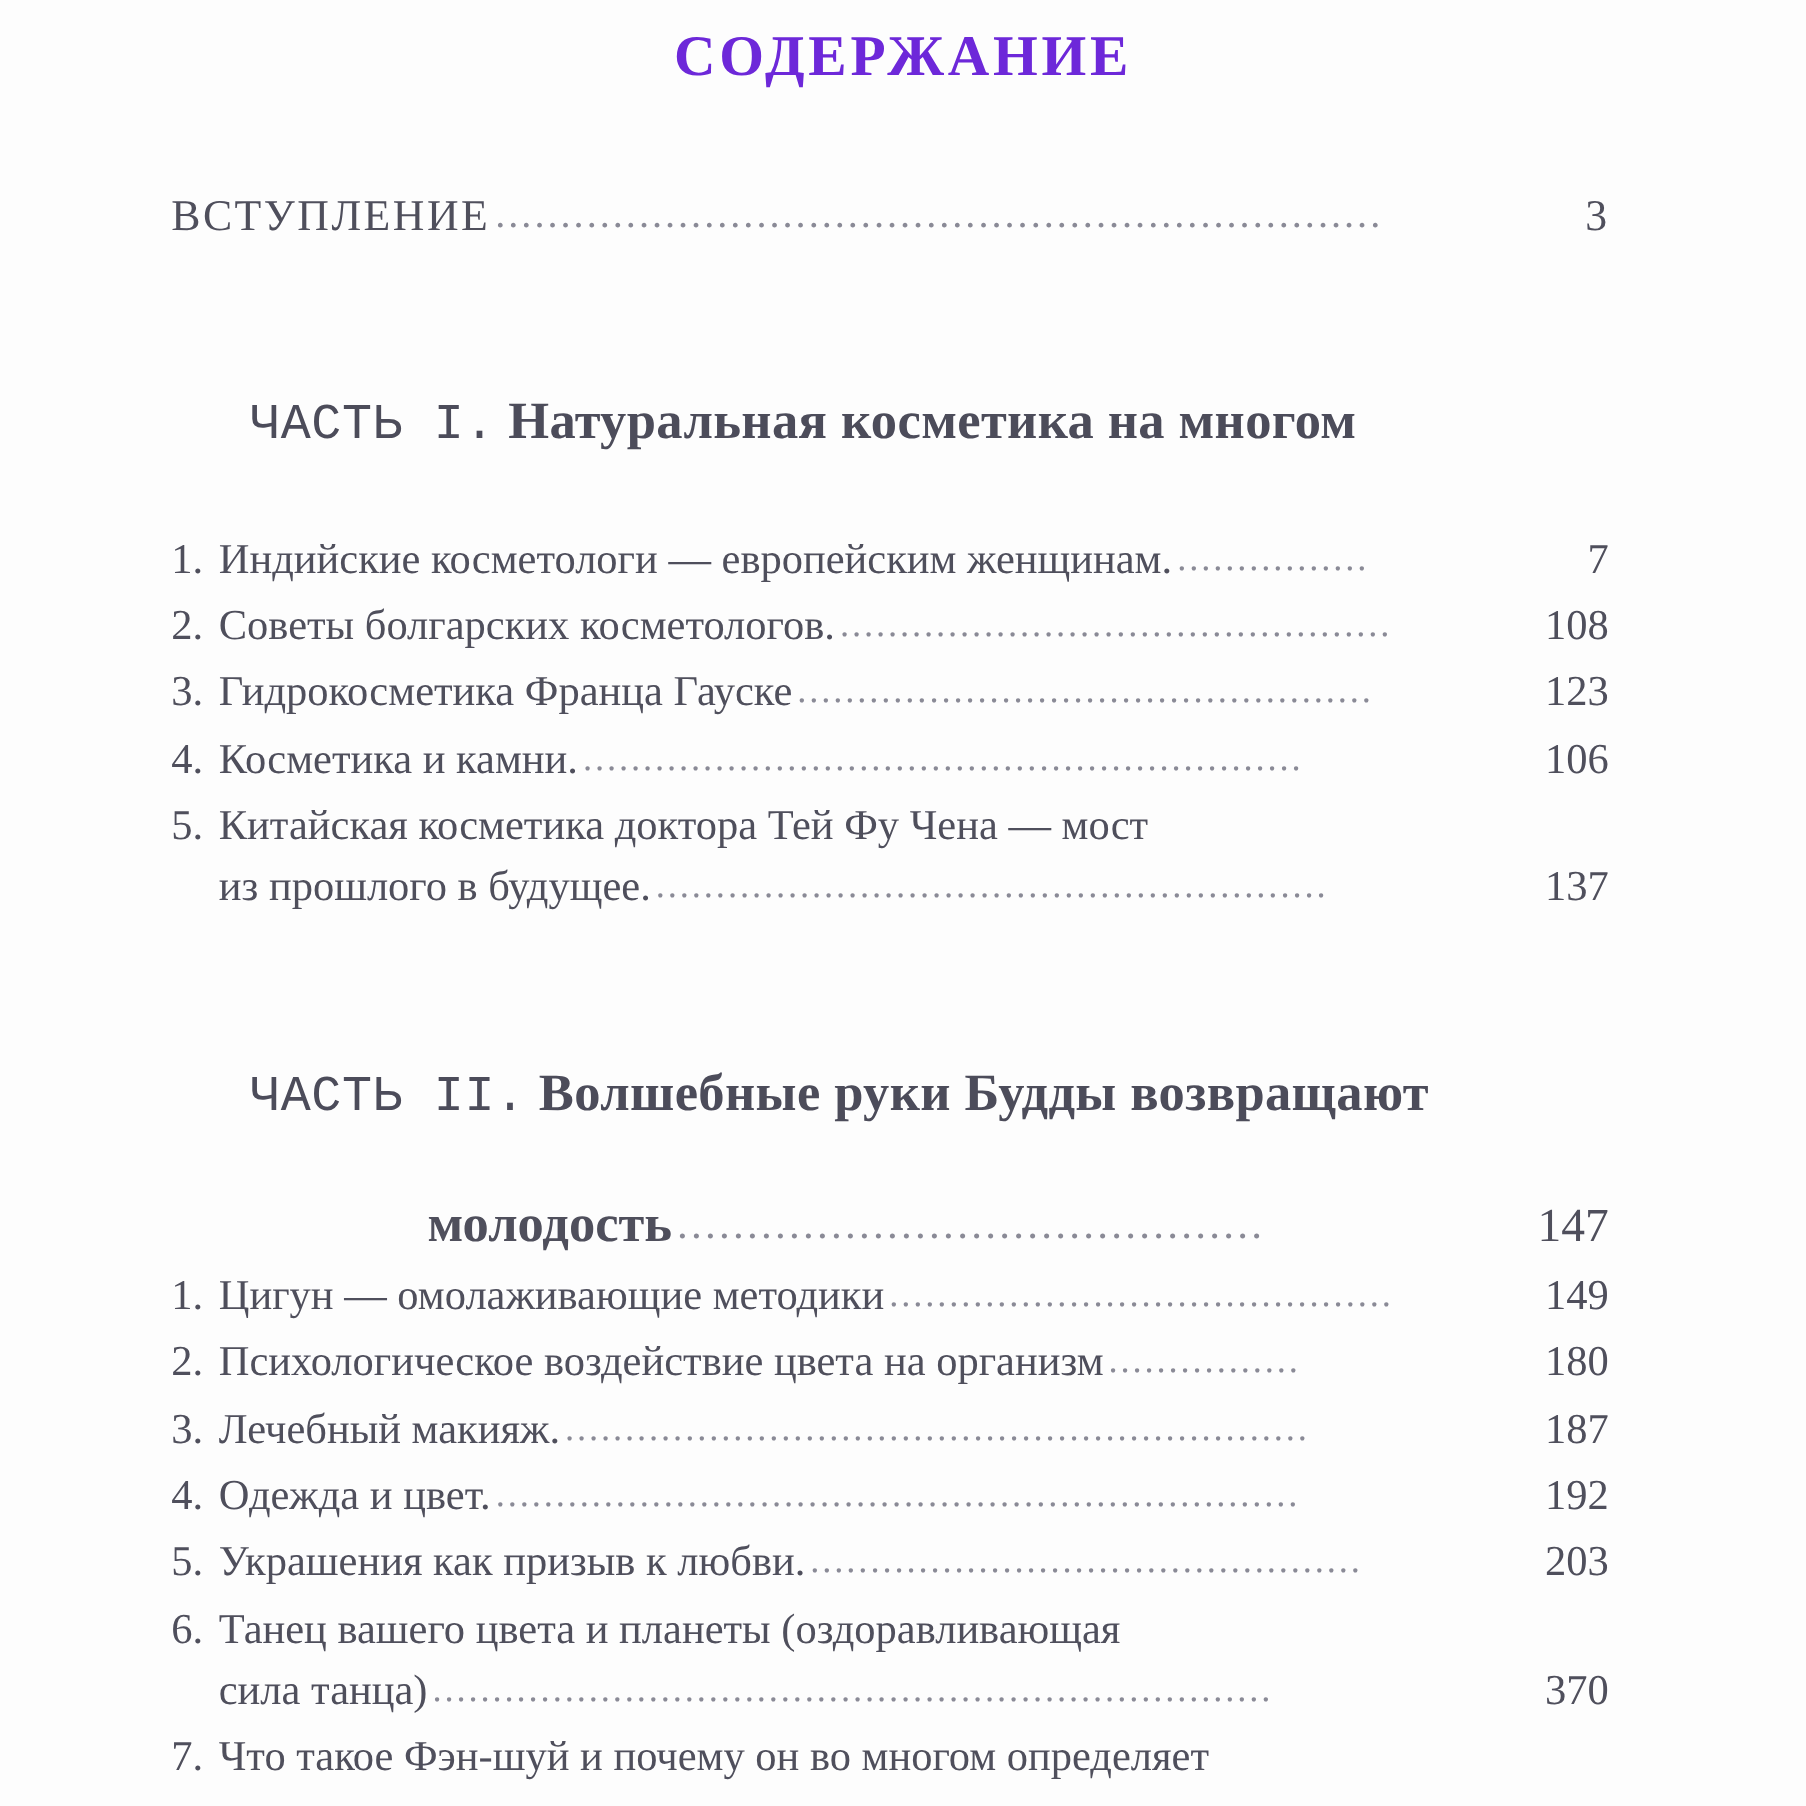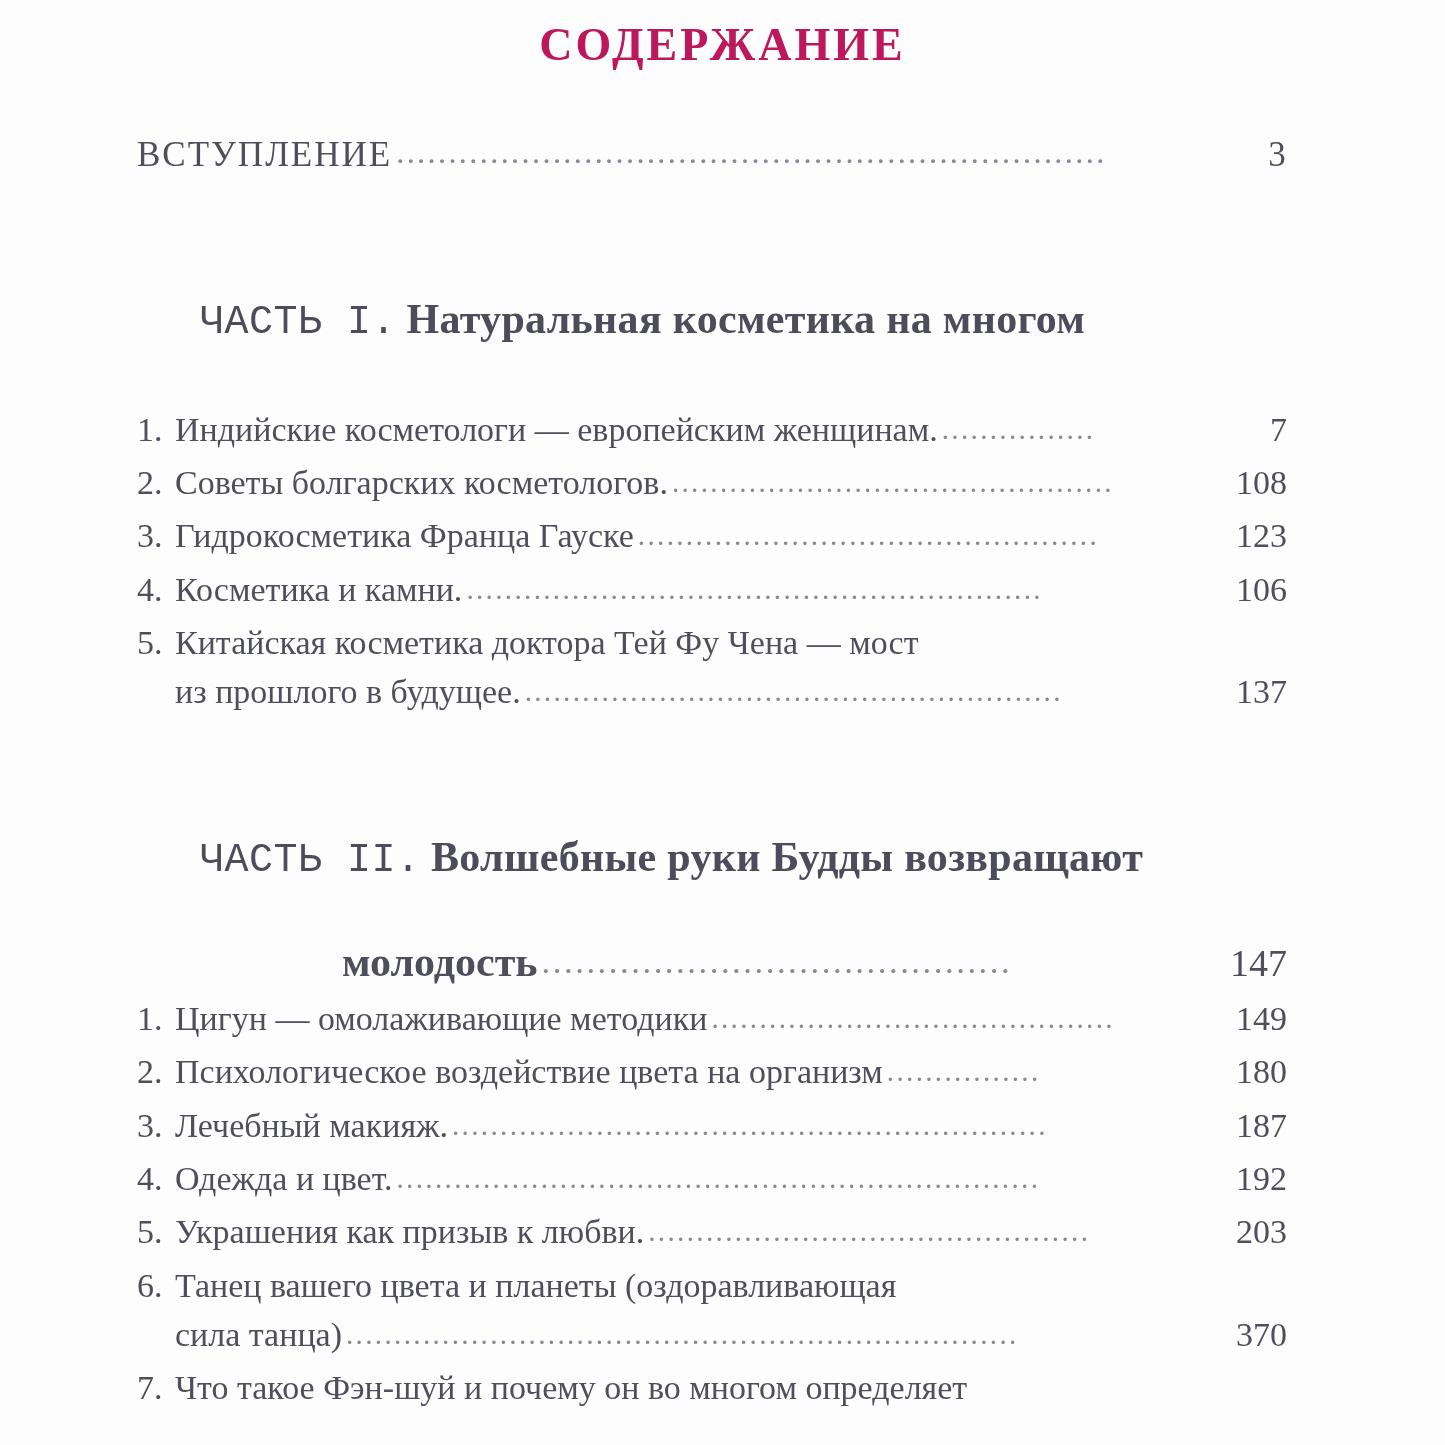--- a/index.html
+++ b/index.html
@@ -24,21 +24,21 @@
     box-sizing: border-box;
     padding: 0;
   }
 
   
   .toc-title {
     text-align: center;
     font-size: 46px;
     font-weight: bold;
     letter-spacing: 3px;
-    color: #be185d;
+    color: #6d28d9;
     margin: 0;
     padding-top: 20px;
     line-height: 1.1;
     font-family: "Liberation Serif", "DejaVu Serif", serif;
   }
 
   
   .row {
     display: flex;
     align-items: baseline;
@@ -64,21 +64,21 @@
   }
   .row .pg {
     flex: 0 0 auto;
     text-align: right;
     min-width: 76px;
   }
   .row.noleader .leader { visibility: hidden; }
 
   
   .intro {
-    margin-top: 64px;
+    margin-top: 82px;
     font-size: 35px;
     letter-spacing: 1.2px;
   }
   .intro .txt { letter-spacing: 2px; }
 
   
   .part {
     margin-top: 68px;
   }
   .part-line1 {

